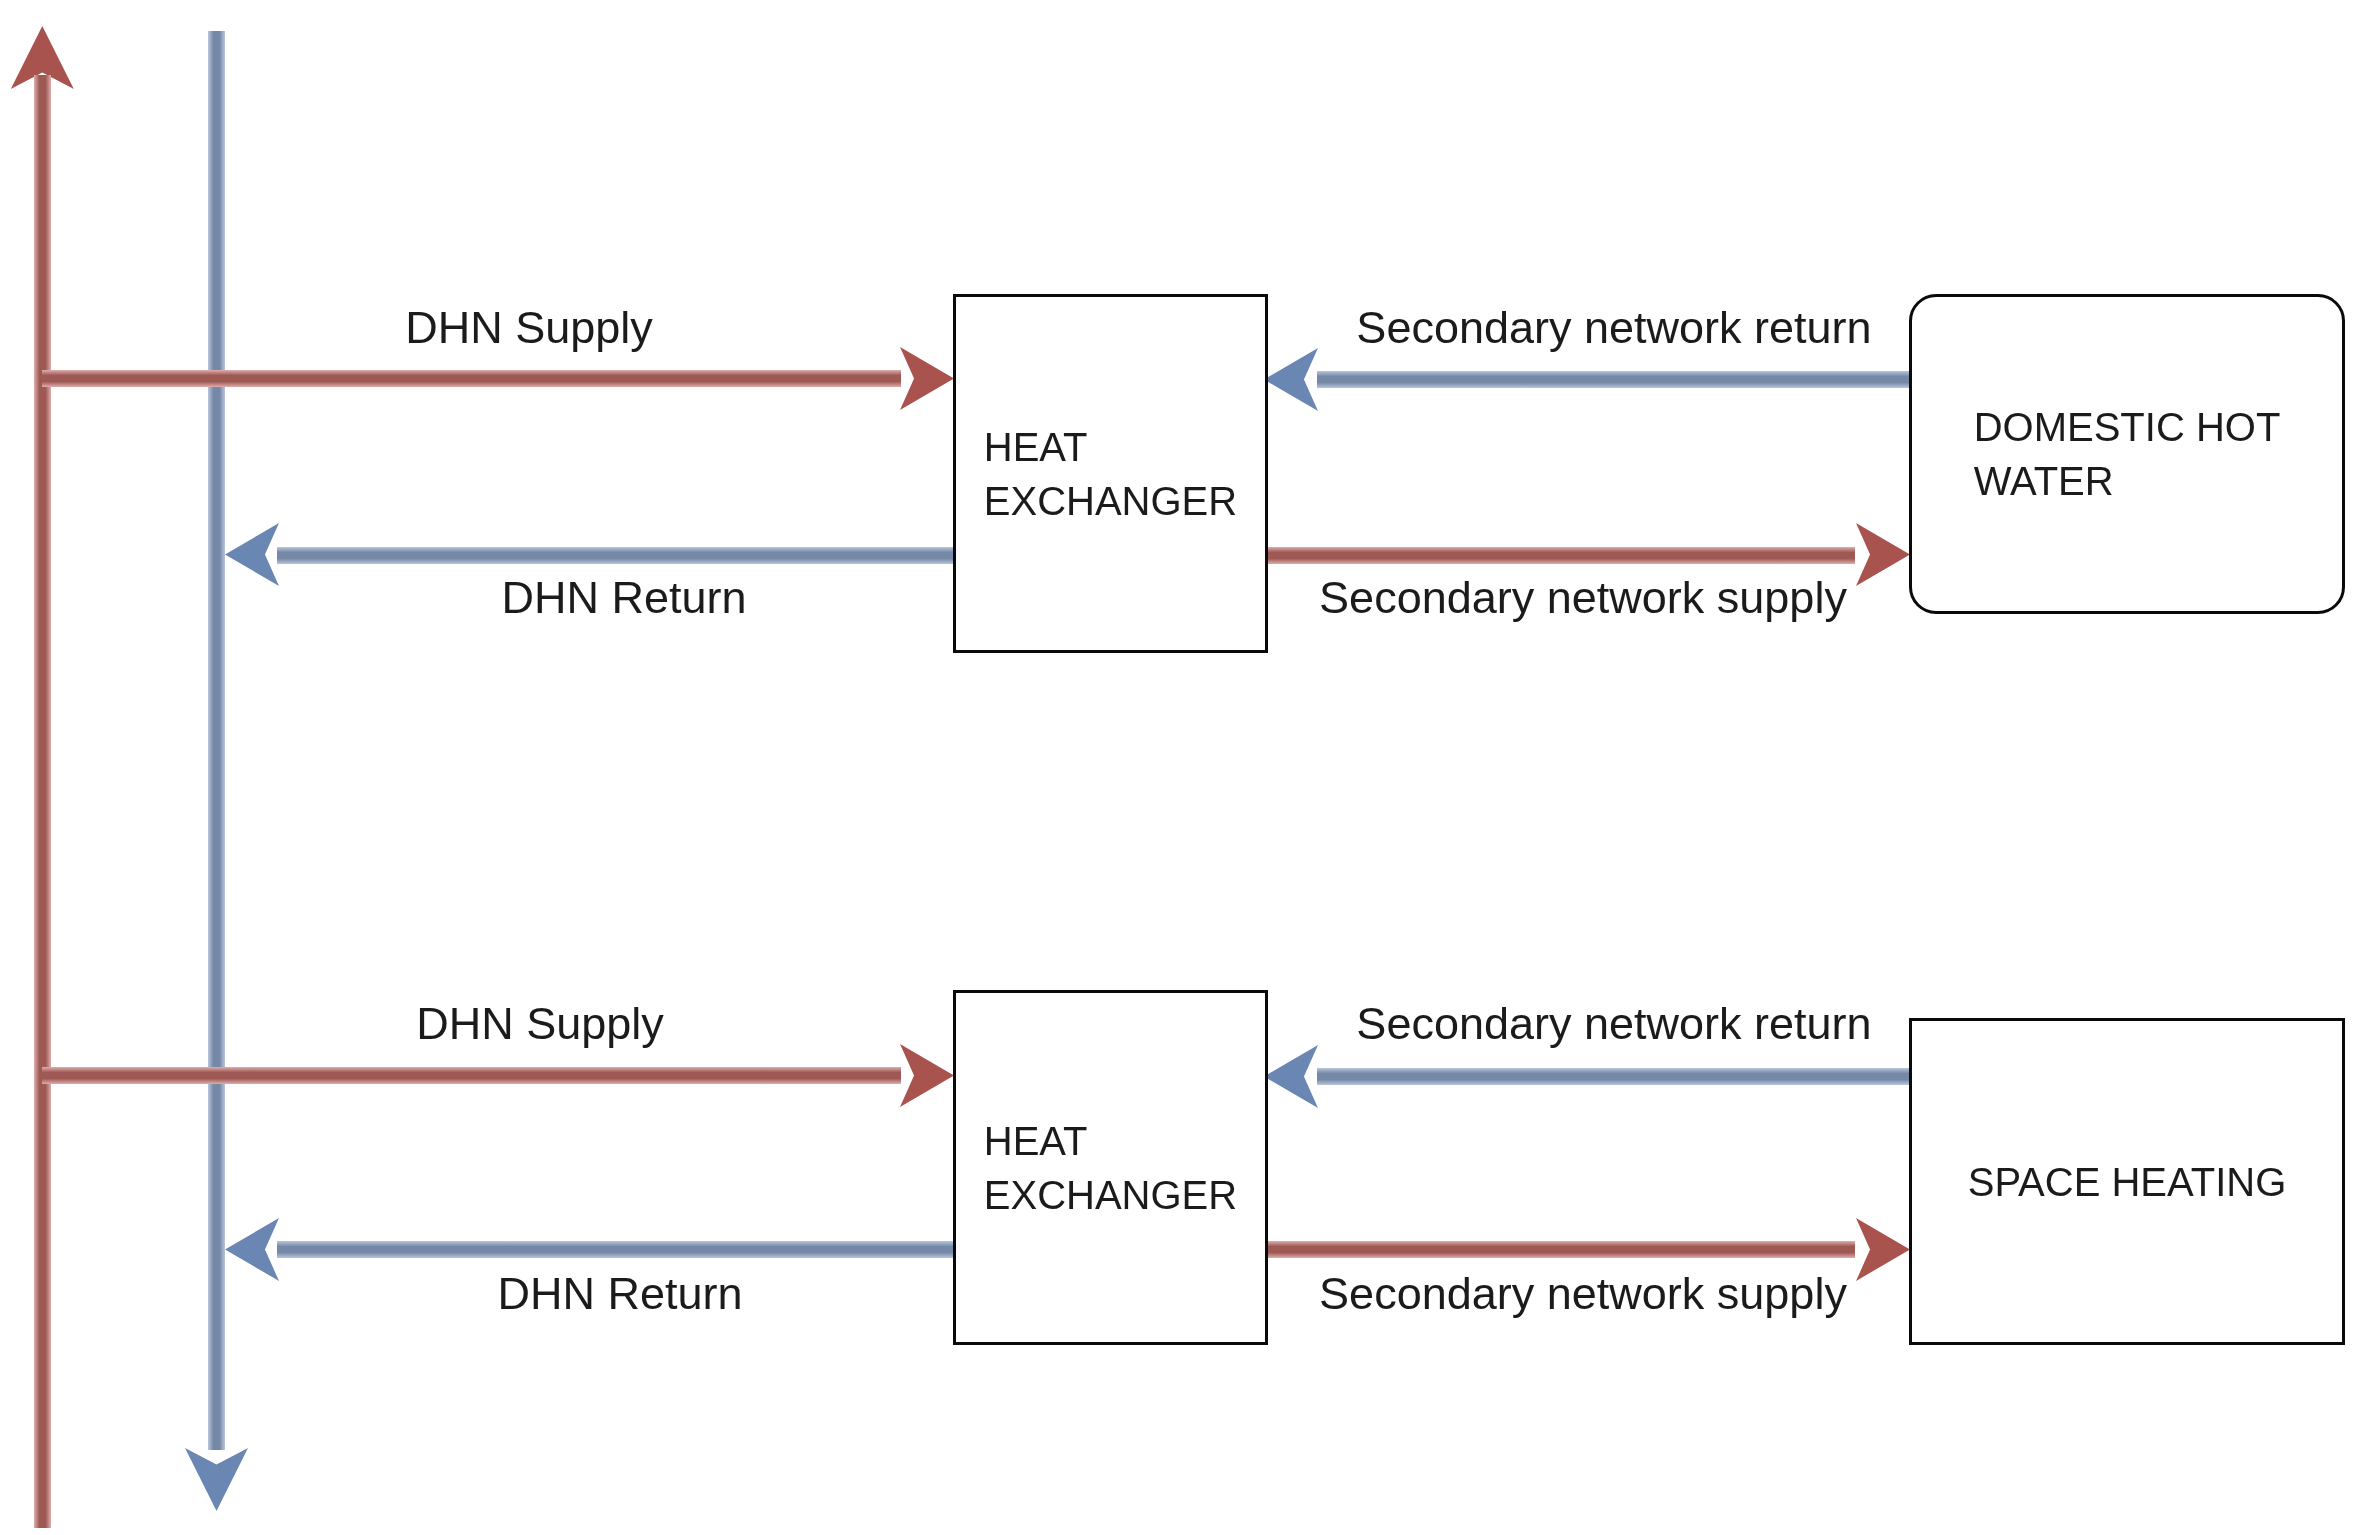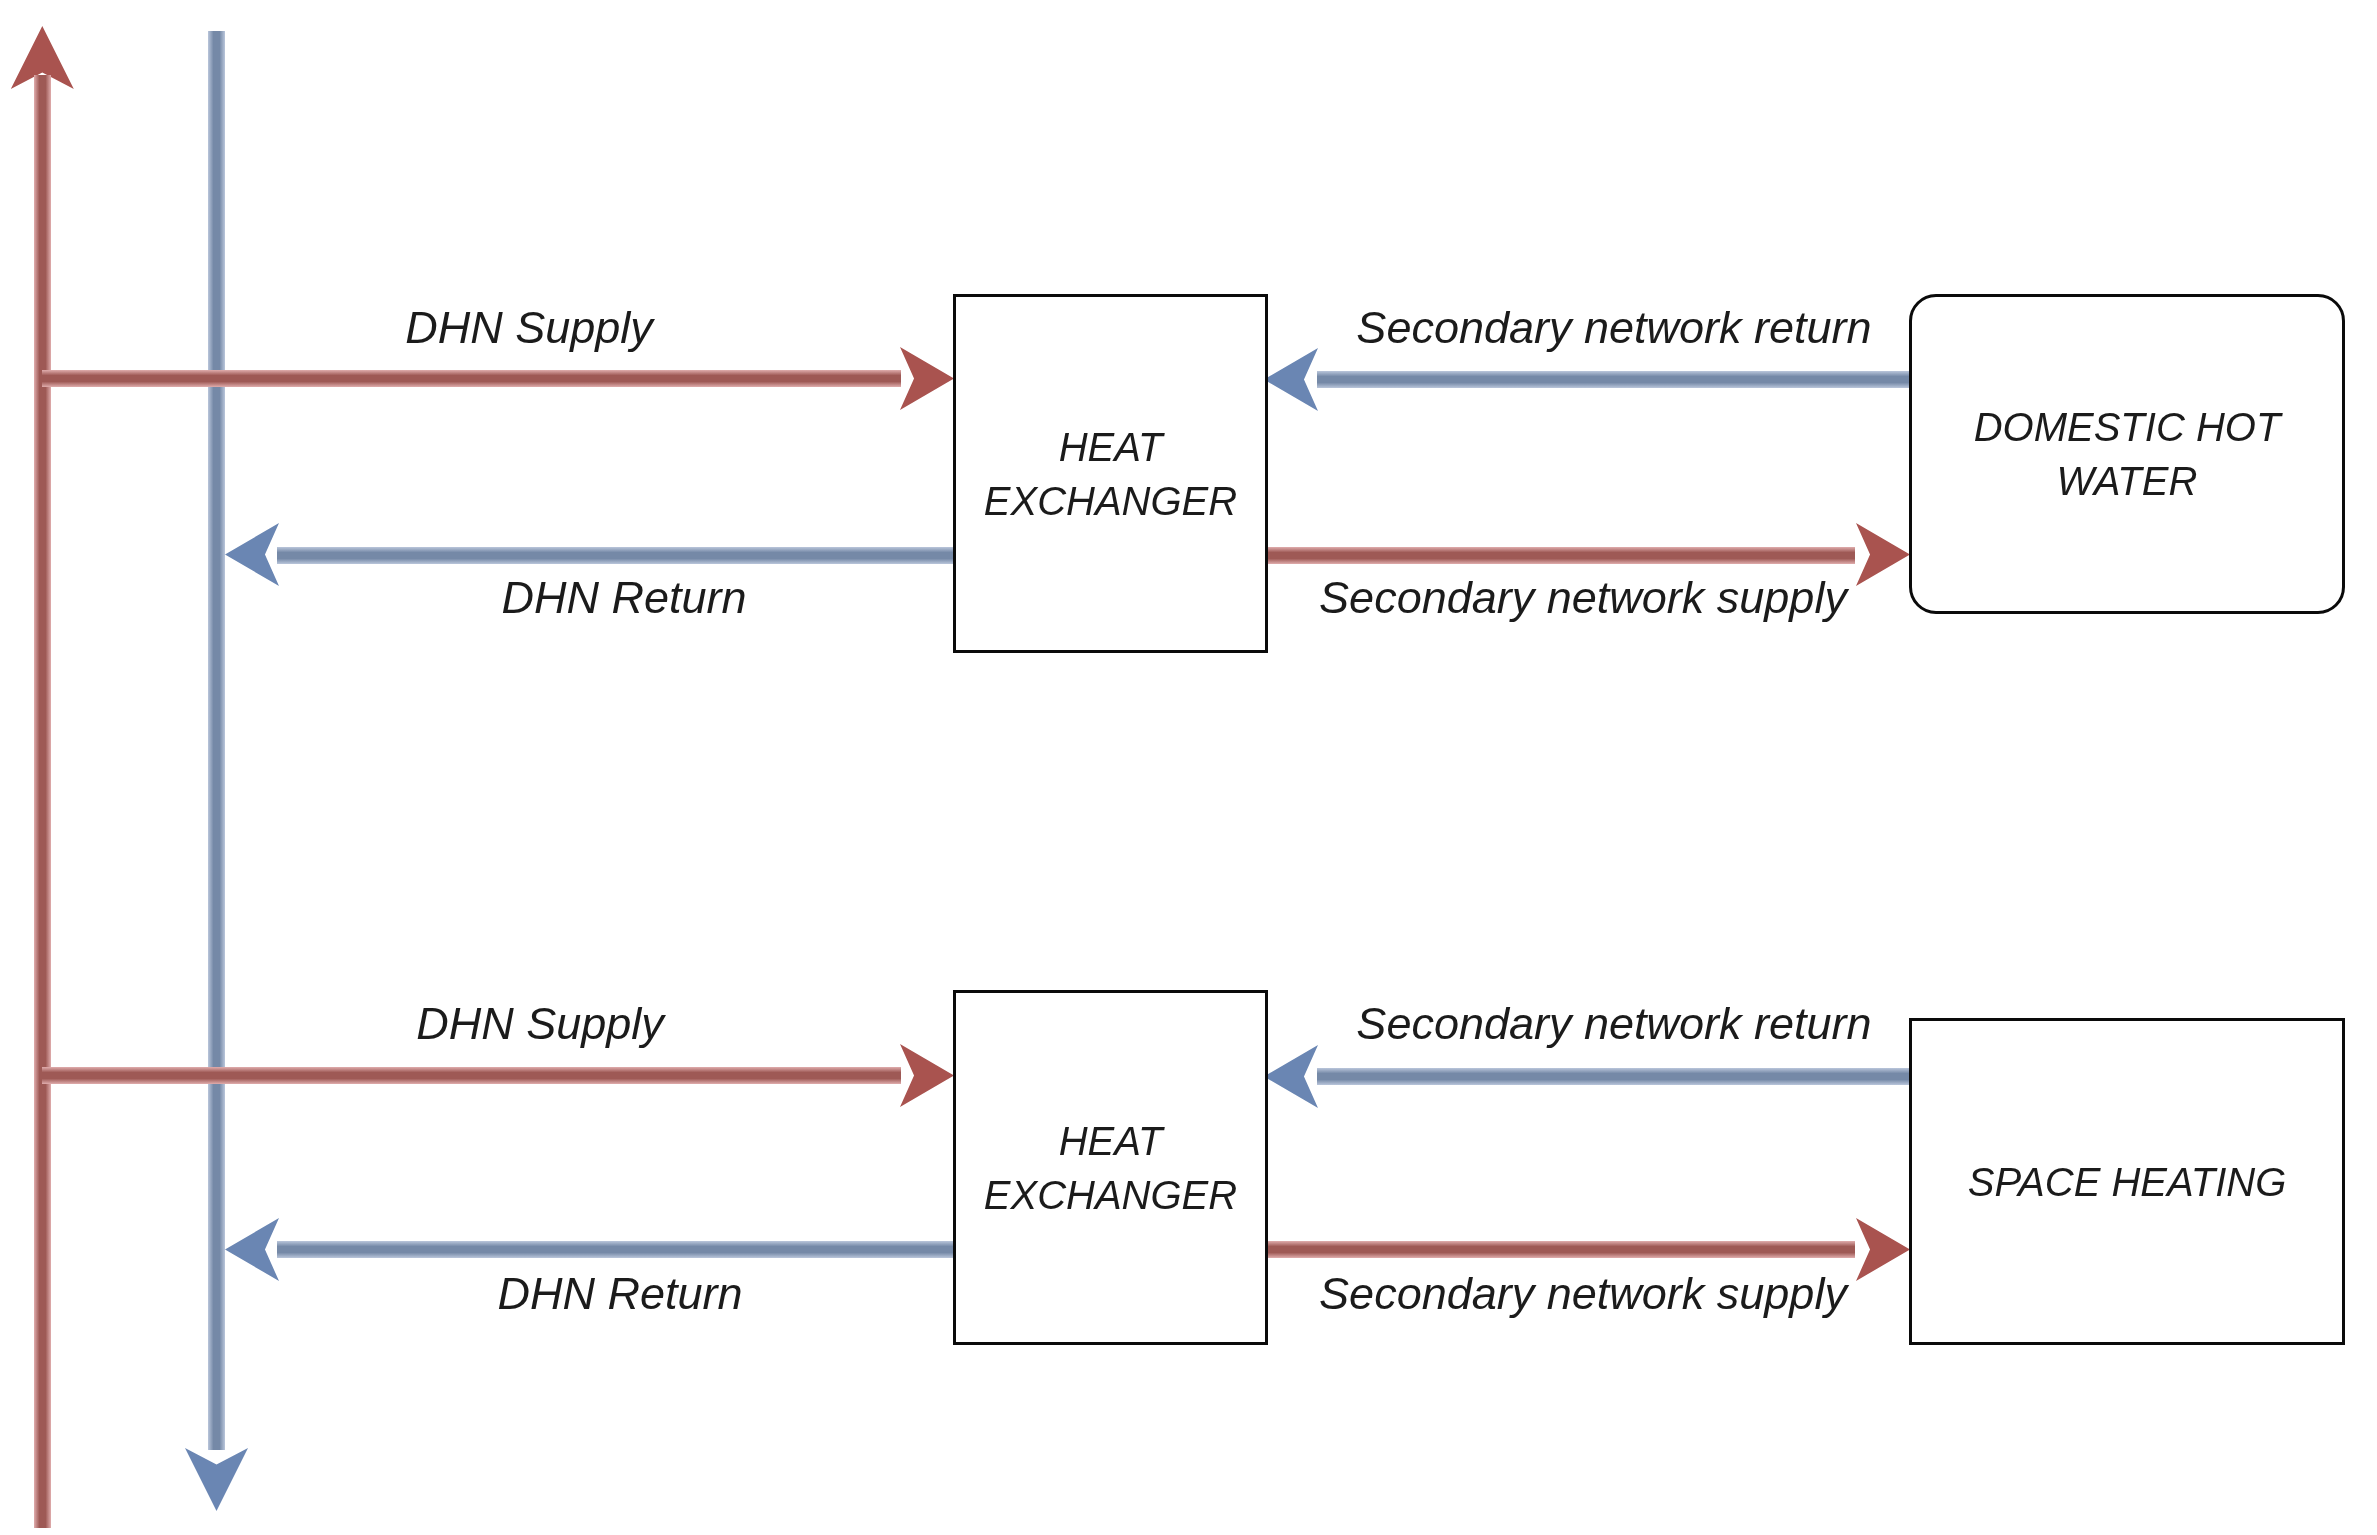--- a/index.html
+++ b/index.html
@@ -36,34 +36,33 @@
   .ah.right{clip-path:polygon(100% 50%,0% 0%,26% 50%,0% 100%);}
   .ah.left{clip-path:polygon(0% 50%,100% 0%,74% 50%,100% 100%);}
   .ah.up{width:63px;height:63px;clip-path:polygon(50% 0%,100% 100%,50% 74%,0% 100%);}
   .ah.down{width:63px;height:63px;clip-path:polygon(50% 100%,100% 0%,50% 26%,0% 0%);}
   
   .box{
     position:absolute;
     background:#fff;
     border:3.1px solid var(--box-border);
     display:flex;align-items:center;justify-content:center;
-    text-align:center;
     font-size:40px;line-height:1.35;
     z-index:3;
   }
   .box .lbl{white-space:pre-line;}
   
   .line-label{
     position:absolute;
     transform:translateX(-50%);
     font-size:45px;line-height:51px;
     white-space:nowrap;
     z-index:4;
   }
-  .layer{position:absolute;inset:0;font-style:italic;}
+  .layer{position:absolute;inset:0;}
 </style>
 </head>
 <body>
 
 <div id="canvas">
 
   <div class="layer">
     <div class="ah red up" style="left:10.8px;top:26px;"></div>
     <div class="vline red" style="left:34px;top:75px;height:1453px;"></div>
     <div class="vline blue" style="left:208px;top:31px;height:1419px;"></div>

